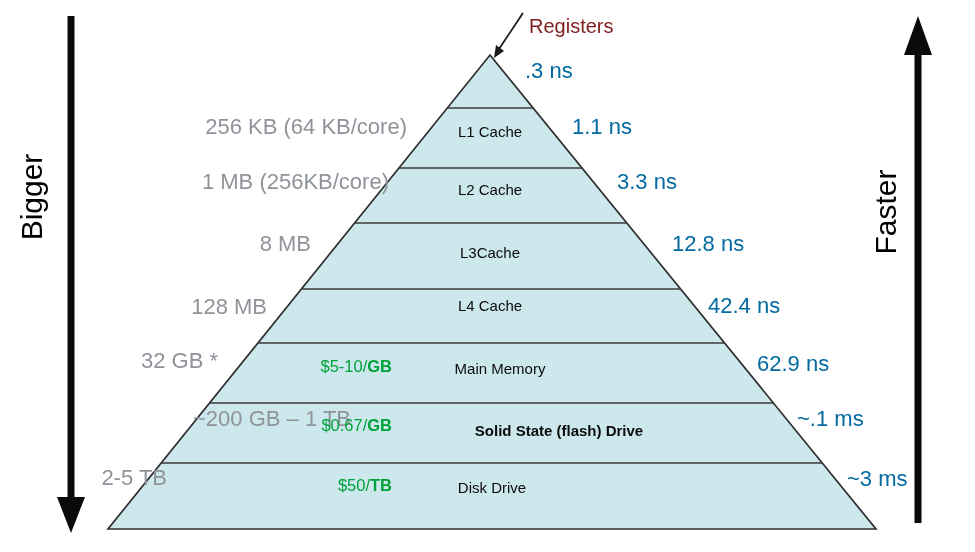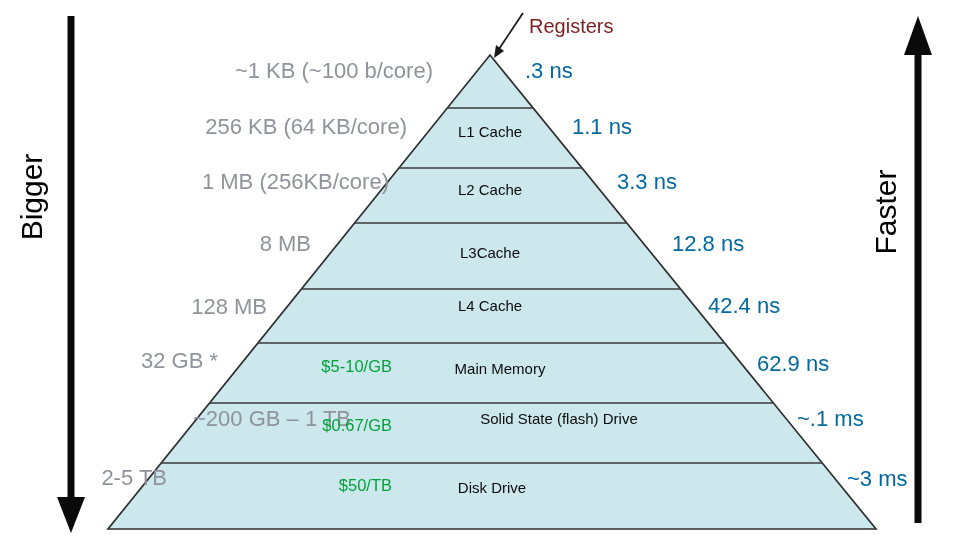--- a/index.html
+++ b/index.html
@@ -31,21 +31,21 @@
     color:#0b0b0b;
     font-size:15px;
     transform:translate(-50%,-50%);
   }
   .price-lbl{
     color:#00a33a;
     font-size:16.5px;
     text-align:right;
     transform:translateY(-50%);
   }
-  .price-lbl .unit{font-weight:normal;}
+  .price-lbl .unit{font-weight:bold;}
   .axis-lbl{
     position:absolute;
     color:#000000;
     font-size:30px;
     white-space:nowrap;
     transform:translate(-50%,-50%) rotate(-90deg);
   }
   .registers-lbl{
     position:absolute;
     color:#7f1d1d;
@@ -87,21 +87,20 @@
       <line x1="523" y1="13" x2="499" y2="49" stroke="#1a1a1a" stroke-width="1.8"></line>
       <polygon points="494,58 504,51 496,45" fill="#1a1a1a"></polygon>
     </g>
   </svg>
 
   <div class="axis-lbl" style="left:32px;top:197px;">Bigger</div>
   <div class="axis-lbl" style="left:886px;top:212px;">Faster</div>
 
   <div class="registers-lbl" style="left:529px;top:26px;">Registers</div>
 
-  <div class="lbl size-lbl" style="right:542px;top:71px;">~1 KB (~100 b/core)</div>
   <div class="lbl size-lbl" style="right:568px;top:127px;">256 KB (64 KB/core)</div>
   <div class="lbl size-lbl" style="right:586px;top:182px;">1 MB (256KB/core)</div>
   <div class="lbl size-lbl" style="right:664px;top:244px;">8 MB</div>
   <div class="lbl size-lbl" style="right:708px;top:307px;">128 MB</div>
   <div class="lbl size-lbl" style="right:757px;top:361px;">32 GB *</div>
   <div class="lbl size-lbl" style="right:624px;top:419px;">~200 GB – 1 TB</div>
   <div class="lbl size-lbl" style="right:808px;top:478px;">2-5 TB</div>
 
   <div class="lbl time-lbl" style="left:525px;top:71px;">.3 ns</div>
   <div class="lbl time-lbl" style="left:572px;top:127px;">1.1 ns</div>
@@ -110,21 +109,21 @@
   <div class="lbl time-lbl" style="left:708px;top:306px;">42.4 ns</div>
   <div class="lbl time-lbl" style="left:757px;top:364px;">62.9 ns</div>
   <div class="lbl time-lbl" style="left:797px;top:419px;">~.1 ms</div>
   <div class="lbl time-lbl" style="left:847px;top:479px;">~3 ms</div>
 
   <div class="lbl name-lbl" style="left:490px;top:131px;">L1 Cache</div>
   <div class="lbl name-lbl" style="left:490px;top:189px;">L2 Cache</div>
   <div class="lbl name-lbl" style="left:490px;top:252px;">L3Cache</div>
   <div class="lbl name-lbl" style="left:490px;top:305px;">L4 Cache</div>
   <div class="lbl name-lbl" style="left:500px;top:368px;">Main Memory</div>
-  <div class="lbl name-lbl" style="left:559px;top:418px;">Solid State (flash) Drive</div>
+  <div class="lbl name-lbl" style="left:559px;top:430px;font-weight:bold;">Solid State (flash) Drive</div>
   <div class="lbl name-lbl" style="left:492px;top:487px;">Disk Drive</div>
 
   <div class="lbl price-lbl" style="right:583px;top:366px;">
     <span>$5-10/</span><span class="unit">GB</span>
   </div>
   <div class="lbl price-lbl" style="right:583px;top:425px;">
     <span>$0.67/</span><span class="unit">GB</span>
   </div>
   <div class="lbl price-lbl" style="right:583px;top:485px;">
     <span>$50/</span><span class="unit">TB</span>

